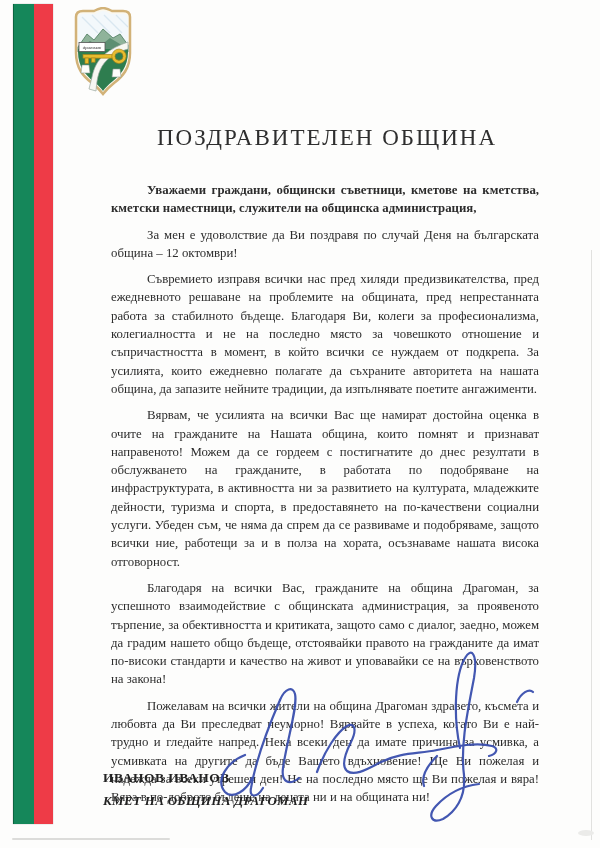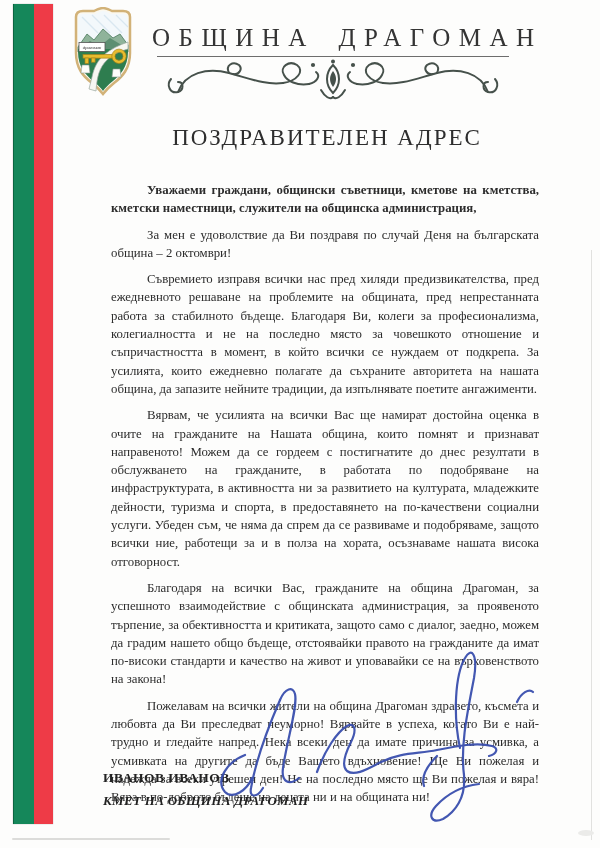--- a/index.html
+++ b/index.html
@@ -86,48 +86,26 @@
         <rect x="15" y="51" width="3.6" height="5.4" fill="#e8bc2e" stroke="#a8831a" stroke-width="0.7"></rect>
         <rect x="21.5" y="51" width="3.6" height="4.2" fill="#e8bc2e" stroke="#a8831a" stroke-width="0.7"></rect>
       </g>
       <g>
         <rect x="9" y="35.5" width="26" height="9" fill="#ffffff" stroke="#555" stroke-width="0.8"></rect>
         <text x="22" y="42" text-anchor="middle" font-size="4.6" font-style="italic" fill="#222" font-family="Liberation Serif, DejaVu Serif, serif">драгоман</text>
       </g>
     </g>
   </svg>
 
-  <div class="header-text">
-    <div class="muni-title">ОБЩИНА ДРАГОМАН</div>
-    <hr class="title-rule">
-    <svg class="flourish" width="340" height="42" viewBox="0 0 340 42">
-      <g fill="none" stroke="#46514b" stroke-width="2" stroke-linecap="round">
-        <g id="flh">
-          <path d="M8,20 C3,26 7,35 15,33 C21,31 21,23 15,23"></path>
-          <path d="M15,33 C22,14 44,8 66,14 C88,20 102,26 120,24"></path>
-          <path d="M66,14 C62,6 70,2 76,6 C80,10 76,16 70,15"></path>
-          <path d="M120,24 C134,22 142,12 134,6 C126,1 116,8 121,16 C124,22 134,27 146,25"></path>
-          <path d="M146,25 C154,23 158,17 153,13"></path>
-          <circle cx="150" cy="6" r="2.1" fill="#46514b" stroke="none"></circle>
-        </g>
-        <use href="#flh" transform="translate(340,0) scale(-1,1)"></use>
-        <path d="M170,6 C162,14 162,26 170,34 C178,26 178,14 170,6 Z"></path>
-        <path d="M170,12 C166,17 166,23 170,28 C174,23 174,17 170,12 Z" fill="#46514b" stroke="none"></path>
-        <path d="M158,31 C162,38 167,41 170,38"></path>
-        <path d="M182,31 C178,38 173,41 170,38"></path>
-        <circle cx="170" cy="2.5" r="2" fill="#46514b" stroke="none"></circle>
-      </g>
-    </svg>
-  </div>
 
-  <div class="letter-title">ПОЗДРАВИТЕЛЕН АДРЕС</div>
+  <div class="letter-title">ПОЗДРАВИТЕЛЕН ОБЩИНА</div>
 
   <div class="body">
     <p class="salutation">Уважаеми граждани, общински съветници, кметове на кметства, кметски наместници, служители на общинска администрация,</p>
-    <p>За мен е удоволствие да Ви поздравя по случай Деня на българската община – 2 октомври!</p>
+    <p>За мен е удоволствие да Ви поздравя по случай Деня на българската община – 12 октомври!</p>
     <p>Съвремието изправя всички нас пред хиляди предизвикателства, пред ежедневното решаване на проблемите на общината, пред непрестанната работа за стабилното бъдеще. Благодаря Ви, колеги за професионализма, колегиалността и не на последно място за човешкото отношение и съпричастността в момент, в който всички се нуждаем от подкрепа. За усилията, които ежедневно полагате да съхраните авторитета на нашата община, да запазите нейните традиции, да изпълнявате поетите ангажименти.</p>
     <p>Вярвам, че усилията на всички Вас ще намират достойна оценка в очите на гражданите на Нашата община, които помнят и признават направеното! Можем да се гордеем с постигнатите до днес резултати в обслужването на гражданите, в работата по подобряване на инфраструктурата, в активността ни за развитието на културата, младежките дейности, туризма и спорта, в предоставянето на по-качествени социални услуги. Убеден съм, че няма да спрем да се развиваме и подобряваме, защото всички ние, работещи за и в полза на хората, осъзнаваме нашата висока отговорност.</p>
     <p>Благодаря на всички Вас, гражданите на община Драгоман, за успешното взаимодействие с общинската администрация, за проявеното търпение, за обективността и критиката, защото само с диалог, заедно, можем да градим нашето общо бъдеще, отстоявайки правото на гражданите да имат по-високи стандарти и качество на живот и уповавайки се на върховенството на закона!</p>
     <p>Пожелавам на всички жители на община Драгоман здравето, късмета и любовта да Ви преследват неуморно! Вярвайте в успеха, когато Ви е най-трудно и гледайте напред. Нека всеки ден да имате причина за усмивка, а усмивката на другите да бъде Вашето вдъхновение! Ще Ви пожелая и надежда за всеки утрешен ден! Не на последно място ще Ви пожелая и вяра! Вяра в по-доброто бъдеще на децата ни и на общината ни!</p>
   </div>
 
   <svg class="sig-svg" width="350" height="195" viewBox="0 0 350 195">
     <g fill="none" stroke="#3a4fae" stroke-width="2.2" stroke-linecap="round" opacity="0.95">
       <path d="M40,115 C22,122 10,140 20,152 C28,160 42,150 47,138"></path>
       <path d="M75,60 C62,90 50,125 46,148 C44,158 52,158 58,148"></path>

